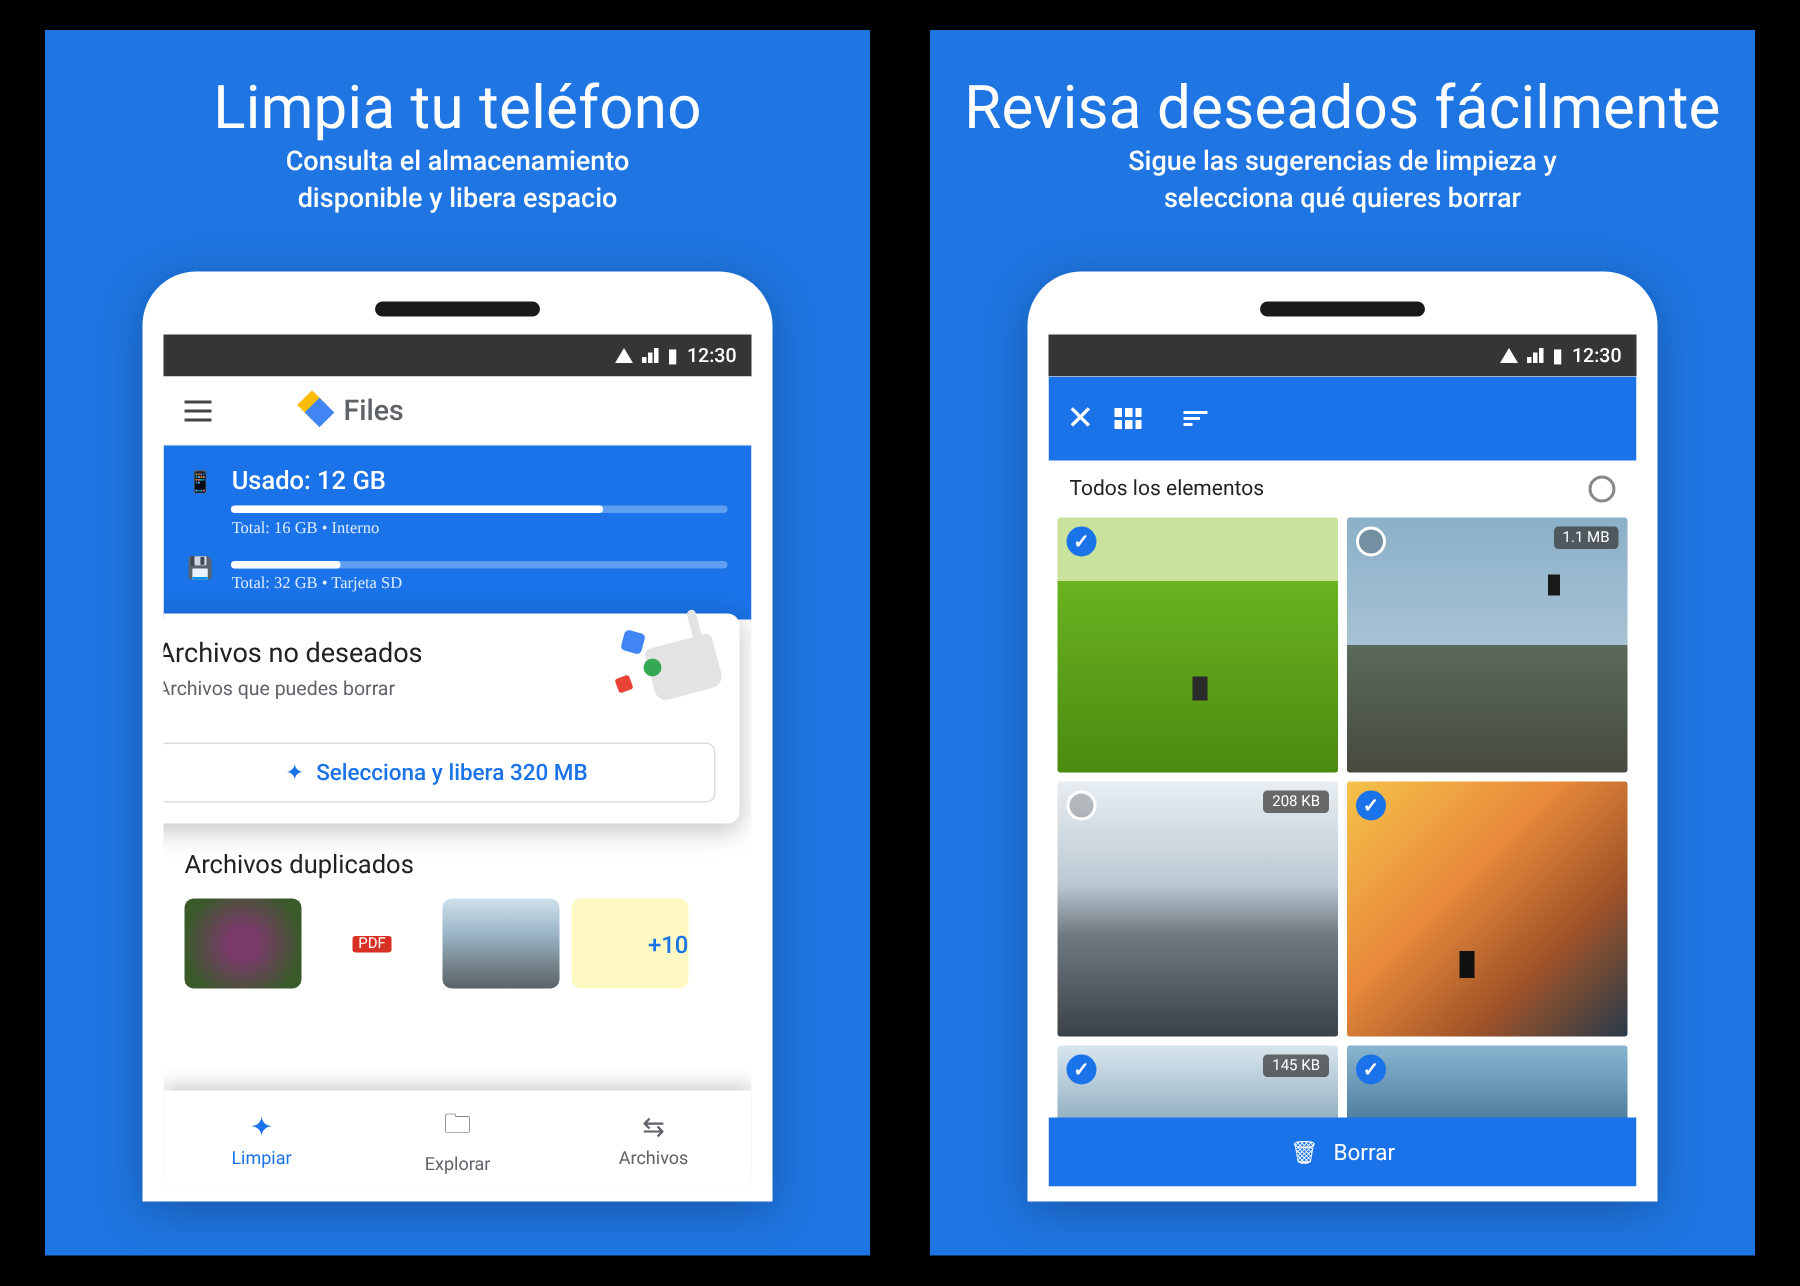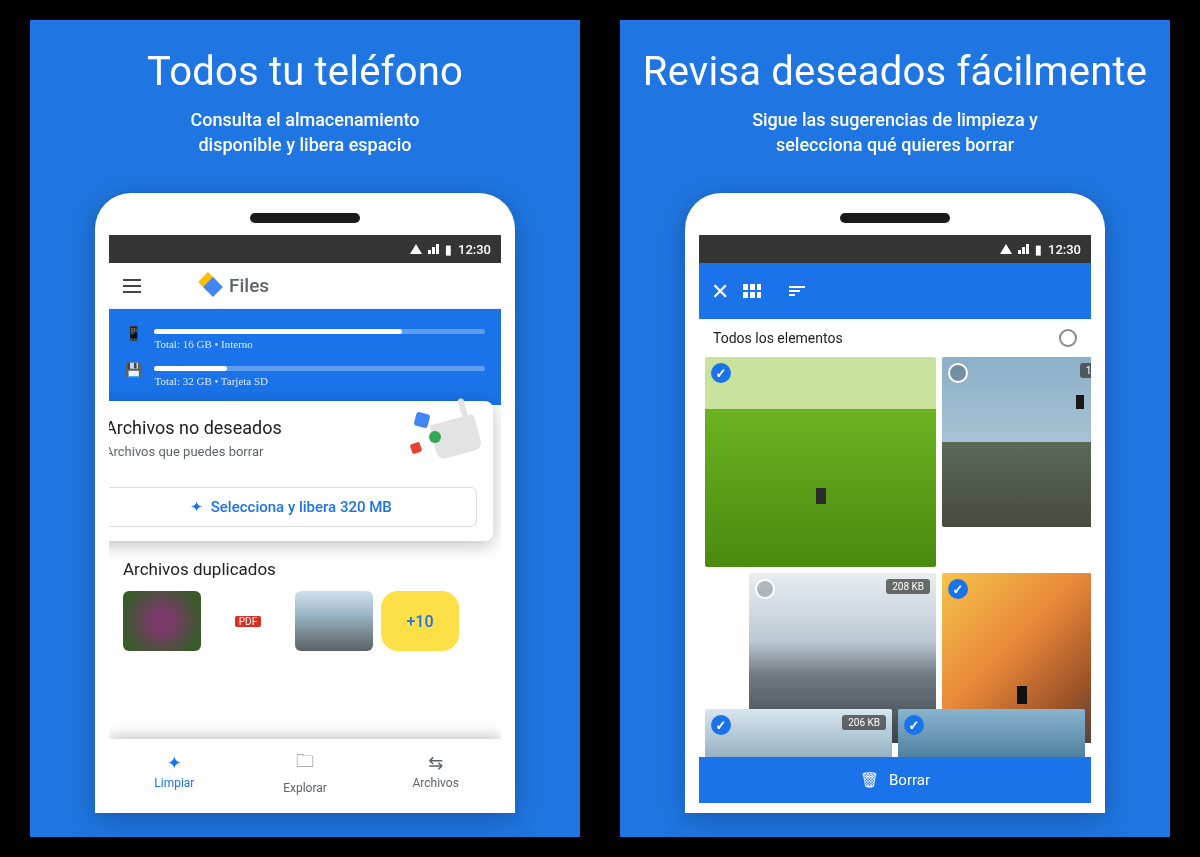--- a/index.html
+++ b/index.html
@@ -28,21 +28,21 @@
     font-size: 40px;
     font-weight: 400;
     text-align: center;
     margin-top: 28px;
     letter-spacing: 0.2px;
   }
   .panel-subtitle {
     font-size: 18px;
     font-weight: 500;
     text-align: center;
-    margin-top: 12px;
+    margin-top: 0;
     line-height: 1.4;
   }
   .phone {
     margin-top: 36px;
     width: 420px;
     height: 620px;
     background: #fff;
     border-radius: 36px 36px 0 0;
     position: relative;
     padding: 14px 14px 0 14px;
@@ -137,21 +137,21 @@
     color:#1a73e8;
     font-size:15px;
     font-weight:500;
   }
   .sparkle { color:#1a73e8; font-size:15px; }
 
   .dup-section { padding: 18px 14px 0 14px; }
   .dup-title { color:#202124; font-size:17px; }
   .thumbs { display:flex; gap:8px; margin-top:12px; }
   .thumb { width:78px; height:60px; border-radius:6px; }
-  .more-thumb { display:flex; align-items:center; justify-content:center; color:#1a73e8; font-weight:500; font-size:16px; background:#fde047;border-radius:17px; }
+  .more-thumb { display:flex; align-items:center; justify-content:flex-end; color:#1a73e8; font-weight:500; font-size:16px; background:#fef9c3; }
 
   .bottom-nav {
     position:absolute; left:0; right:0; bottom:0;
     background:#fff;
     box-shadow: 0 -4px 12px rgba(0,0,0,0.2);
     height:64px;
     display:flex;
   }
   .nav-item { flex:1; display:flex; flex-direction:column; align-items:center; justify-content:center; gap:3px; font-size:12px; color:#5f6368; }
   .nav-item.active { color:#1a73e8; }
@@ -193,38 +193,38 @@
     position:absolute; left:0; right:0; bottom:0;
     background:#1a73e8;
     height:46px;
     display:flex; align-items:center; justify-content:center; gap:10px;
     color:#fff; font-size:15px;
   }
 
   
   .p-field { background: linear-gradient(to bottom, #c9e29e 0%, #c9e29e 25%, #6bb321 25%, #4a8a0f 100%); }
   .p-cliff { background: linear-gradient(to bottom, #8bb0c8 0%, #a7c2d4 50%, #5a6a5a 50%, #474a3f 100%); }
-  .p-mtn { background: linear-gradient(to bottom, #e8eef2 0%, #bcc9d3 40%, #707a82 60%, #3a4148 100%); margin-left: 44px; }
+  .p-mtn { background: linear-gradient(to bottom, #e8eef2 0%, #bcc9d3 40%, #707a82 60%, #3a4148 100%); }
   .p-sunset { background: linear-gradient(135deg, #f6c24a 0%, #e8893a 40%, #a05428 70%, #2a3a4a 100%); }
   .p-grape { background: radial-gradient(circle, #7a3a6a 20%, #3a5a2a 80%); }
   .p-pdf { background:#fff; display:flex; align-items:center; justify-content:center; }
   .p-road { background: linear-gradient(to bottom, #cfe0ec 0%, #9ab5c6 40%, #7a8a92 70%, #5a6268 100%); }
   .p-path { background: linear-gradient(to bottom, #d8e6ee 0%, #9ab5c6 50%, #6a7a82 100%); }
   .p-sea { background: linear-gradient(to bottom, #88b5d0 0%, #4a7a9a 60%, #2a4a5a 100%); }
 
   
   .p-field::after { content:""; position:absolute; left:48%; top:62%; width:10px; height:16px; background:#2a2a2a; }
   .p-cliff::after { content:""; position:absolute; right:24%; top:22%; width:8px; height:14px; background:#1a1a1a; }
   .p-sunset::after { content:""; position:absolute; left:40%; top:66%; width:10px; height:18px; background:#111; }
 </style>
 </head>
 <body>
 
 <div class="panel">
-  <div class="panel-title">Todos tu teléfono</div>
+  <div class="panel-title">Limpia tu teléfono</div>
   <div class="panel-subtitle" style="white-space:pre-line;">Consulta el almacenamiento
 disponible y libera espacio</div>
 
   <div class="phone">
     <div class="phone-speaker"></div>
     <div class="statusbar">
       <span class="tri"></span>
       <div class="sig">
           <div style="height:4px"></div>
           <div style="height:7px"></div>
@@ -244,20 +244,21 @@
         <div class="app-title">
           <span class="files-logo"></span>
           <span>Files</span>
         </div>
       </div>
 
       <div class="storage-panel">
         <div class="storage-row">
           <span class="storage-icon">📱</span>
           <div style="flex:1">
+            <div class="storage-label">Usado: 12 GB</div>
             <div class="bar">
                 <div class="bar-fill" style="width:75%"></div>
               </div>
             <div class="storage-meta">Total: 16 GB • Interno</div>
           </div>
         </div>
         <div class="storage-row">
           <span class="storage-icon">💾</span>
           <div style="flex:1">
             <div class="bar">
@@ -368,21 +369,21 @@
             <div class="sel-badge sel-off"></div>
             <div class="size-tag">208 KB</div>
           </div>
           <div class="photo p-sunset">
             <div class="sel-badge sel-on">✓</div>
           </div>
         </div>
       <div class="after-row" id="after-row">
           <div class="after-photo p-path">
             <div class="sel-badge sel-on">✓</div>
-            <div class="size-tag">206 KB</div>
+            <div class="size-tag">145 KB</div>
           </div>
           <div class="after-photo p-sea">
             <div class="sel-badge sel-on">✓</div>
           </div>
         </div>
 
       <div class="delete-bar">
         <span>🗑</span>
         <span>Borrar</span>
       </div>

